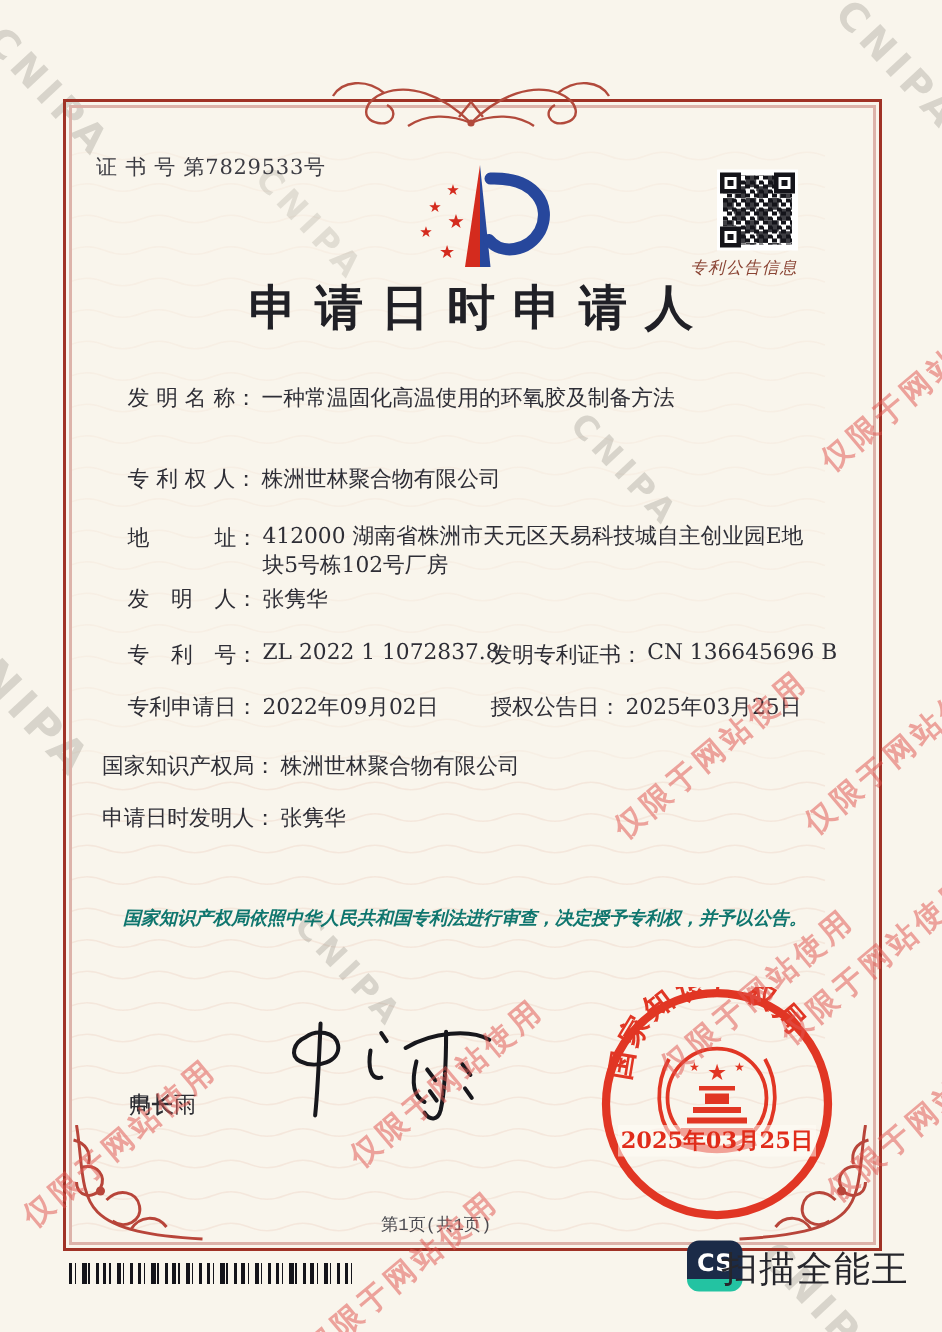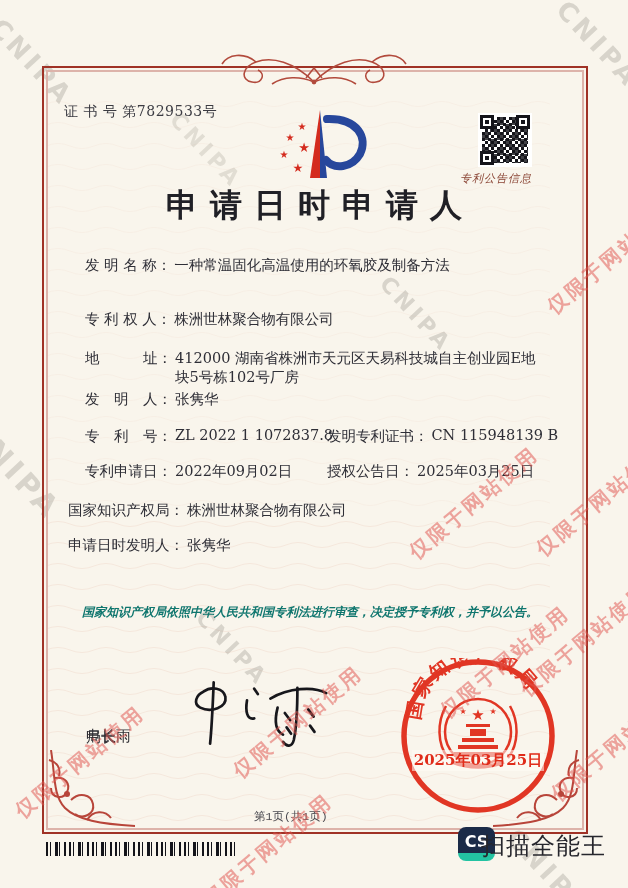--- a/index.html
+++ b/index.html
@@ -224,21 +224,21 @@
   <div class="f-row r4">
     <span class="lab">发　明　人：</span>
     <span class="val">张隽华</span>
   </div>
   <div class="f-row r5">
     <span class="lab">专　利　号：</span>
     <span class="val">ZL 2022 1 1072837.8</span>
   </div>
   <div class="f-row r5b">
     <span class="lab">发明专利证书：</span>
-    <span class="val">CN 115948139 B</span>
+    <span class="val">CN 136645696 B</span>
   </div>
   <div class="f-row r6">
     <span class="lab">专利申请日：</span>
     <span class="val">2022年09月02日</span>
   </div>
   <div class="f-row r6b">
     <span class="lab">授权公告日：</span>
     <span class="val">2025年03月25日</span>
   </div>
   <div class="f-row r7">

